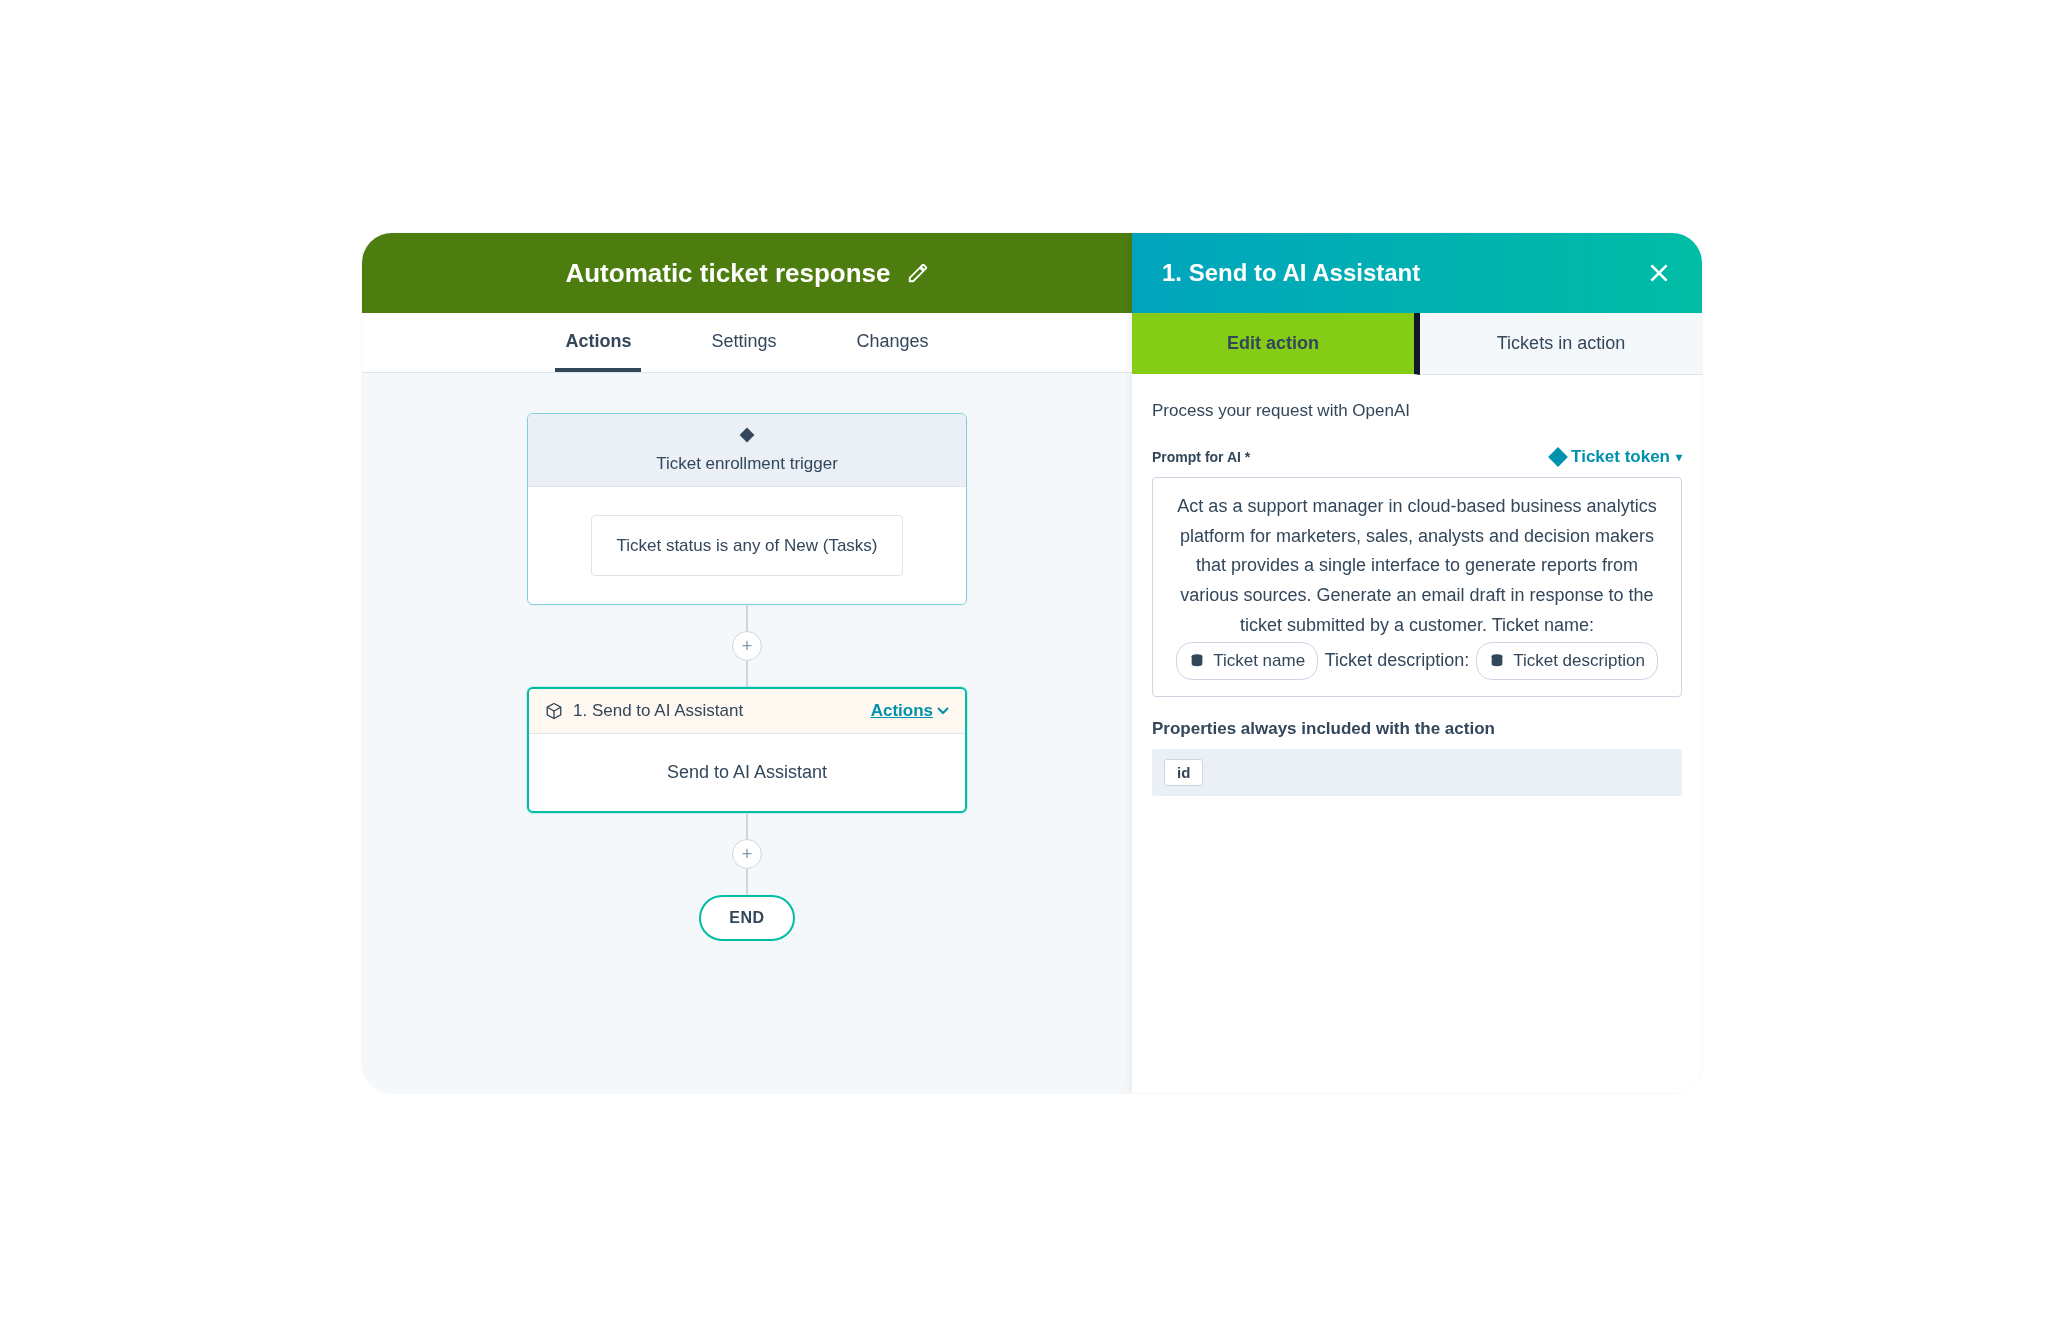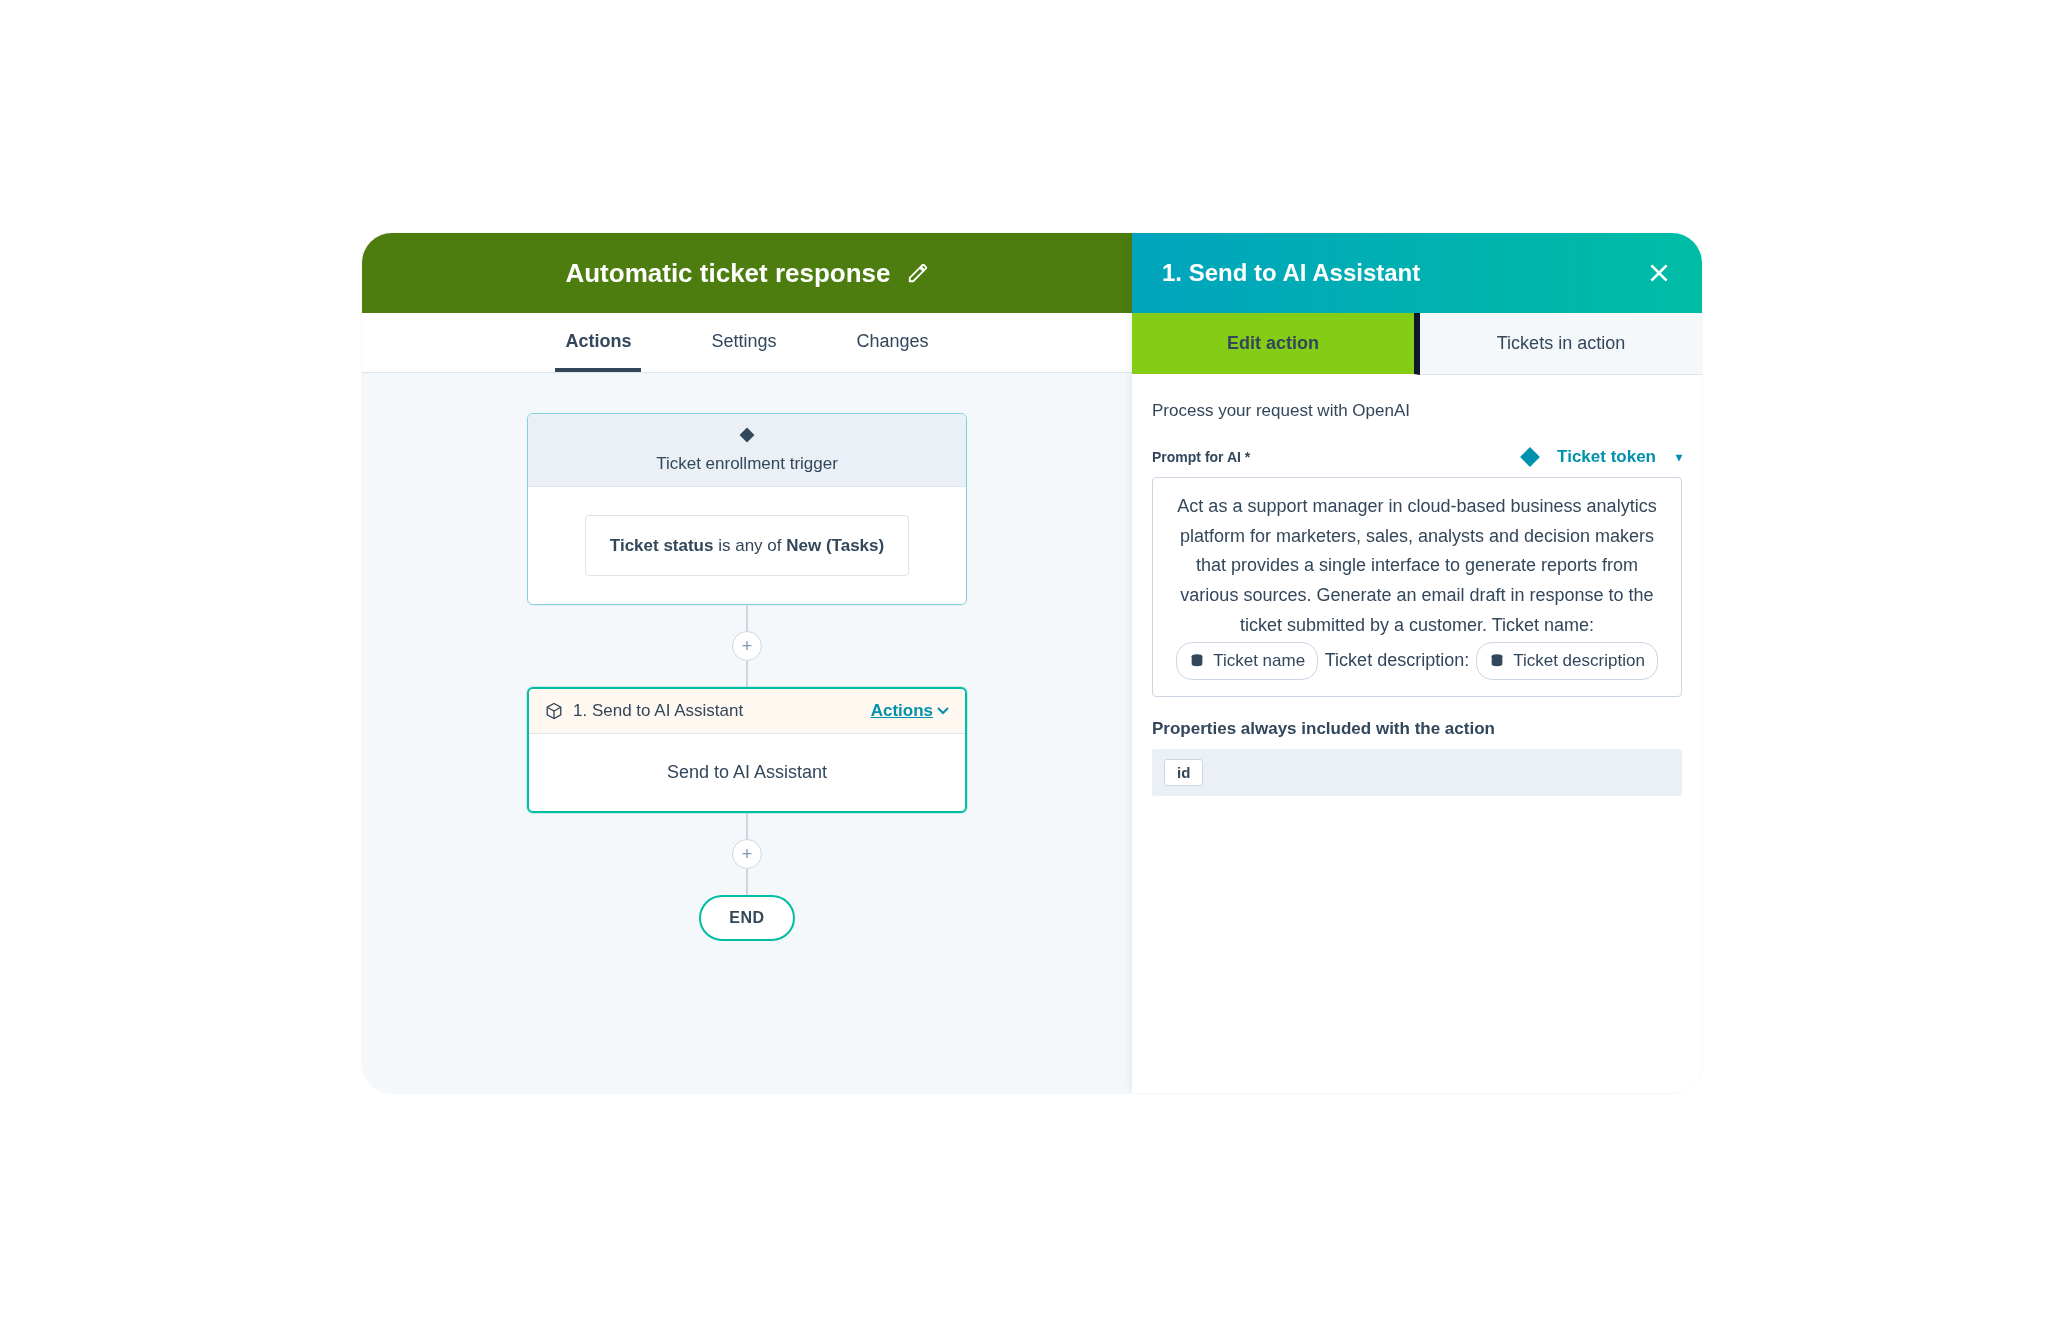--- a/index.html
+++ b/index.html
@@ -14,39 +14,39 @@
   .tabs .tab.active { font-weight:700; border-bottom-color:#33475b;}
   .canvas { flex:1; padding: 40px; display:flex; flex-direction:column; align-items:center;}
   .card { width: 440px; background:#fff; border:1px solid #cbd6e2; border-radius:6px; box-shadow:0 1px 2px rgba(0,0,0,0.04);}
   .card.selected { border:2px solid #00bda5; box-shadow:0 0 0 1px rgba(0,189,165,0.2);}
   .card-header { display:flex; align-items:center; gap:10px; padding:12px 16px; border-bottom:1px solid #dfe3eb; font-size:17px; color:#33475b; background:#f5f8fa; border-radius:6px 6px 0 0;}
   .card.selected .card-header { background:#fef8f0;}
   .card-header .ico { width:18px; height:18px; flex-shrink:0;}
   .card-header .label { flex:1;}
   .card-body { padding: 28px 24px; display:flex; align-items:center; justify-content:center;}
   .filter-chip { border:1px solid #dfe3eb; border-radius:4px; padding:16px 24px; font-size:17px; color:#33475b; text-align:center; line-height:1.6;}
-  .filter-chip b { font-weight:700;margin-top:32px;}
+  .filter-chip b { font-weight:400;margin-top:32px;}
   .connector { width:2px; height:26px; background:#cbd6e2;}
   .plus { width:30px; height:30px; border-radius:50%; background:#fff; border:1px solid #cbd6e2; display:flex; align-items:center; justify-content:center; color:#7c98b6; font-size:18px; cursor:pointer;}
   .end-pill { border:2px solid #00bda5; color:#33475b; background:#fff; padding:12px 28px; border-radius:999px; font-weight:700; font-size:16px; letter-spacing:0.5px;}
   .actions-link { color:#0091ae; font-weight:700; text-decoration:underline; font-size:17px; cursor:pointer; display:flex; align-items:center; gap:4px;}
   .card-body.simple { font-size:18px; color:#33475b;}
   
   .right { width: 570px; background:#fff; display:flex; flex-direction:column; box-shadow:-2px 0 8px rgba(0,0,0,0.06);}
   .panel-hdr { height:80px; display:flex; align-items:center; justify-content:space-between; padding:0 30px; color:#fff; background: linear-gradient(90deg, #00a4bd 0%, #00bda5 100%); font-size:24px; font-weight:700;}
   .panel-hdr .close { width:26px; height:26px; cursor:pointer; color:#fff;}
   .panel-tabs { display:flex;}
   .panel-tabs .ptab { flex:1; padding:20px 10px; text-align:center; font-size:18px; color:#33475b; background:#f5f8fa; border-bottom:1px solid #dfe3eb; cursor:pointer;}
   .panel-tabs .ptab.active { background:#84cc16; font-weight:700; border-bottom:1px solid #fff; border-right:6px solid #0f172a;}
   .panel-tabs .ptab:last-child.active{border-right:none;}
   .panel-body { padding: 26px 20px; overflow:auto;}
   .desc { color:#33475b; font-size:17px; margin-bottom:26px;}
   .field-row { display:flex; align-items:center; justify-content:space-between; margin-bottom:10px;}
   .field-label { font-weight:700; font-size:14px; color:#33475b;}
-  .token-btn { color:#0091ae; font-weight:700; font-size:17px; display:flex; align-items:center; gap:20px; cursor:pointer;}
+  .token-btn { color:#0091ae; font-weight:700; font-size:17px; display:flex; align-items:center; gap:6px; cursor:pointer;}
   .token-btn .d { width:14px; height:14px; transform:rotate(45deg); background:#0091ae;}
   .token-btn .car { font-size:12px;}
   .prompt-box { border:1px solid #cbd6e2; border-radius:4px; padding:14px 16px; font-size:18px; color:#33475b; line-height:1.65;text-align:center;}
   .inline-token { display:inline-flex; align-items:center; gap:8px; border:1px solid #cbd6e2; border-radius:16px; padding:4px 12px; margin:2px 2px; font-size:17px; color:#33475b; vertical-align:middle;}
   .inline-token .db { width:16px; height:16px;}
   .sub-label { font-weight:700; font-size:17px; color:#33475b; margin:22px 0 10px;}
   .prop-pill-row { background:#eaf0f6; padding:10px 12px; border-radius:3px;}
   .prop-pill { display:inline-block; border:1px solid #cbd6e2; background:#fff; padding:4px 12px; font-size:15px; font-weight:700; color:#33475b; border-radius:3px;}
   svg { display:block;}
 </style>

